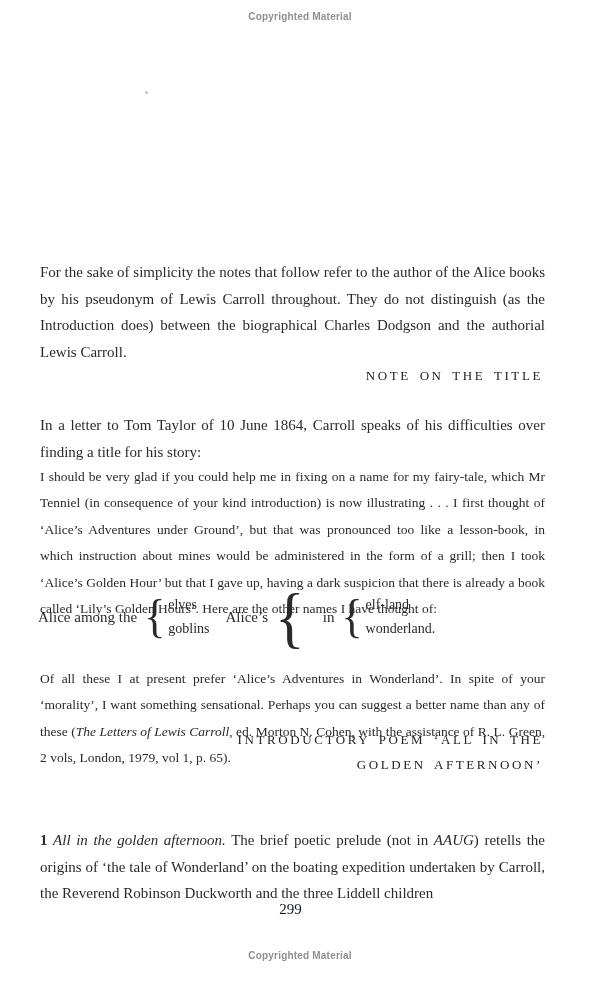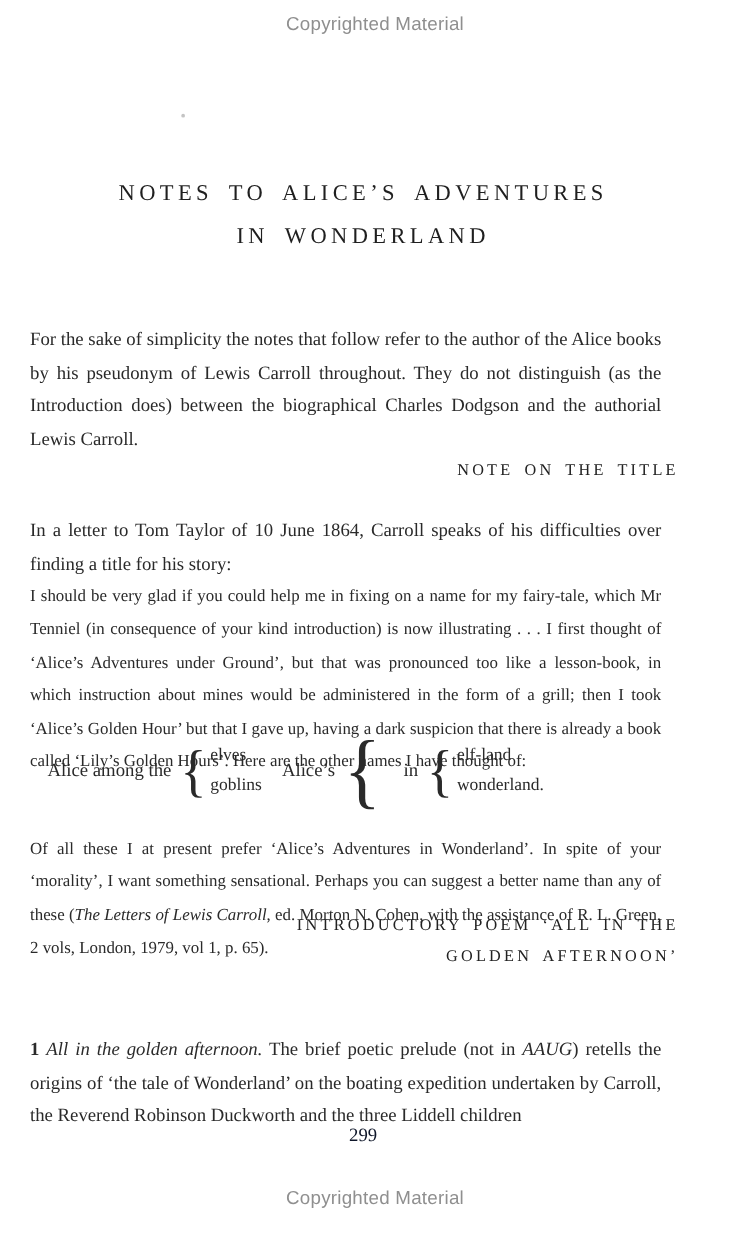--- a/index.html
+++ b/index.html
@@ -11,22 +11,22 @@
     font-family: "Liberation Serif", serif;
     color: #2a2a2a;
     overflow: hidden;
   }
   .copyright {
     position: absolute;
     left: 0;
     width: 600px;
     text-align: center;
     font-family: "Liberation Sans", sans-serif;
-    font-weight: normal;
-    font-size: 15px;
+    font-weight: bold;
+    font-size: 10px;
     color: #8f8f8f;
     letter-spacing: 0.2px;
   }
   .copyright.top { top: 11px; }
   .copyright.bottom { top: 950px; }
 
   .speck {
     position: absolute;
     left: 145px; top: 91px;
     width: 3px; height: 3px;
@@ -42,21 +42,21 @@
     text-align: center;
     font-size: 18px;
     letter-spacing: 3.5px;
     word-spacing: 5px;
     line-height: 34px;
     color: #1f1f1f;
   }
 
   .para {
     position: absolute;
-    left: 24px;
+    left: 40px;
     width: 505px;
     text-align: justify;
     color: #2a2a2a;
   }
   .p-intro  { top: 244px; font-size: 15px; line-height: 26.5px; }
   .p-lead   { top: 397px; font-size: 15px; line-height: 26.5px; }
   .p-quote  { top: 450px; font-size: 13.5px; line-height: 26.5px; }
   .p-close  { top: 652px; font-size: 13.5px; line-height: 26.5px; font-family: Liberation Serif, serif; }
   .p-note1  { top: 812px; font-size: 15px; line-height: 26.5px; }
 
@@ -117,24 +117,20 @@
 </style>
 </head>
 <body>
 
 <div class="page">
 
   <div class="copyright top">Copyrighted Material</div>
 
   <div class="speck"></div>
 
-  <div class="book-title">
-    <div>NOTES TO ALICE’S ADVENTURES</div>
-    <div>IN WONDERLAND</div>
-  </div>
 
   <p class="para p-intro">For the sake of simplicity the notes that follow refer to the author of the Alice books by his pseudonym of Lewis Carroll throughout. They do not distinguish (as the Introduction does) between the biographical Charles Dodgson and the authorial Lewis Carroll.</p>
 
   <div class="h-small h-note">NOTE ON THE TITLE</div>
 
   <p class="para p-lead">In a letter to Tom Taylor of 10 June 1864, Carroll speaks of his difficulties over finding a title for his story:</p>
 
   <p class="para p-quote">I should be very glad if you could help me in fixing on a name for my fairy-tale, which Mr Tenniel (in consequence of your kind introduction) is now illustrating . . . I first thought of ‘Alice’s Adventures under Ground’, but that was pronounced too like a lesson-book, in which instruction about mines would be administered in the form of a grill; then I took ‘Alice’s Golden Hour’ but that I gave up, having a dark suspicion that there is already a book called ‘Lily’s Golden Hours’. Here are the other names I have thought of:</p>
 
   <div class="brace-row">

